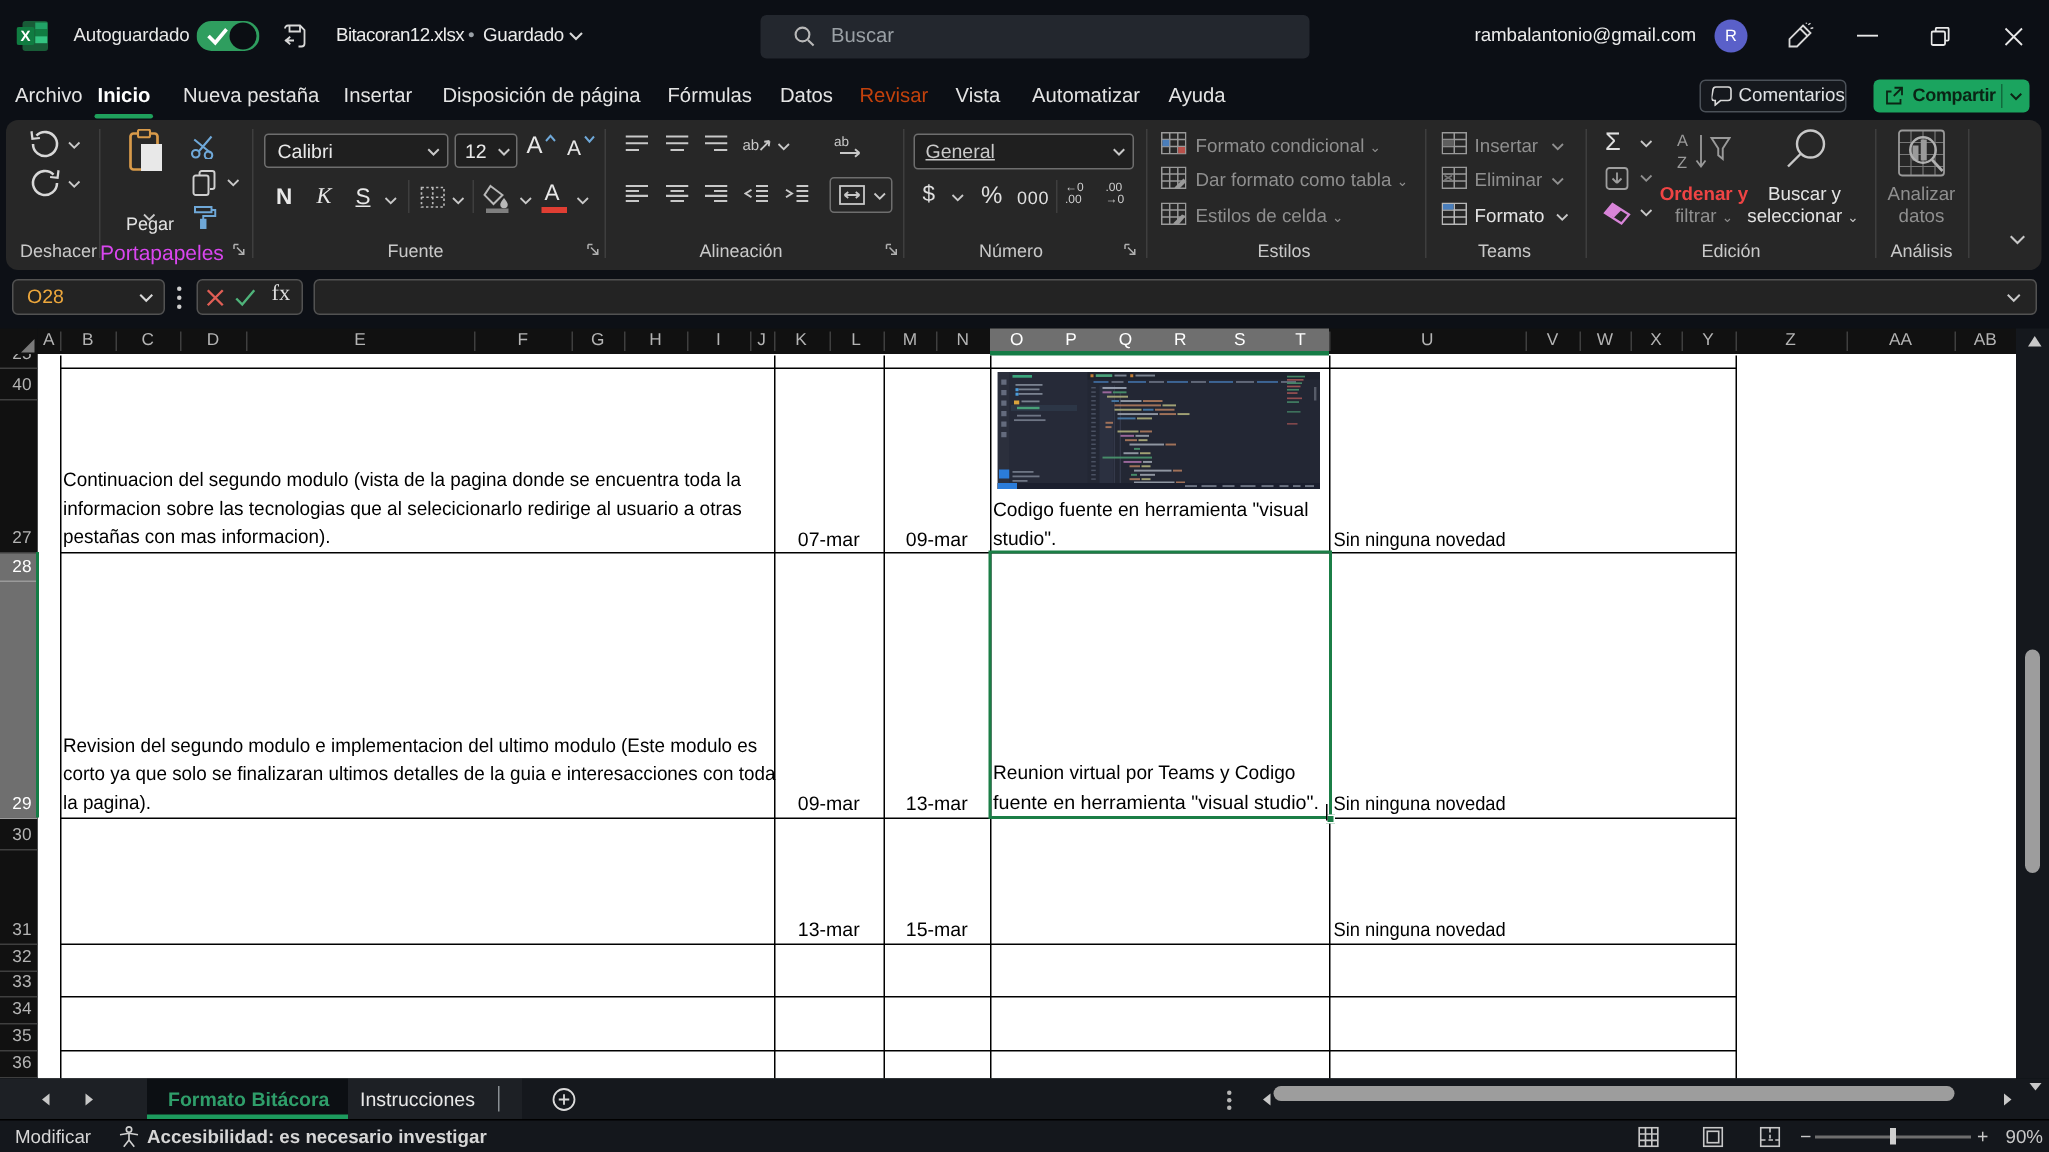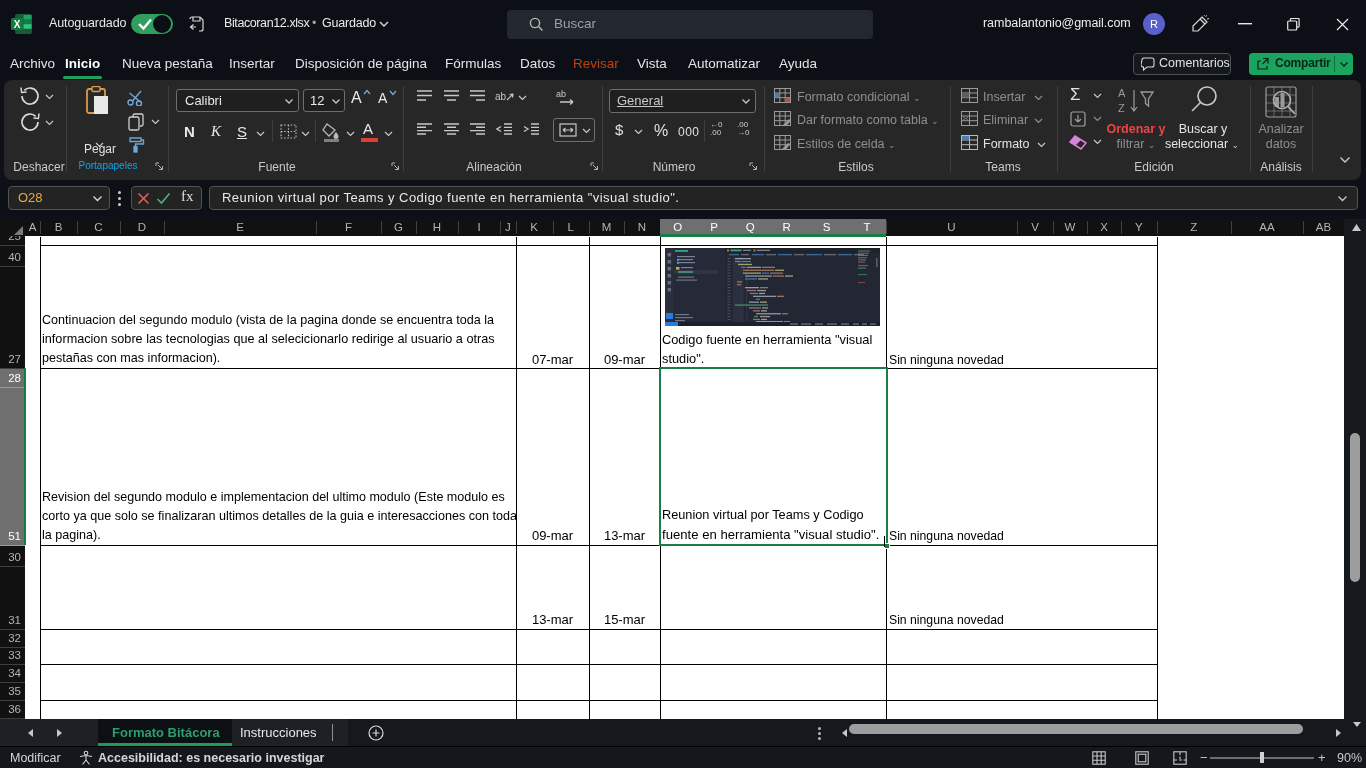--- a/index.html
+++ b/index.html
@@ -109,21 +109,21 @@
     <div class="ab" style="left:164px;top:6px;width:1px;height:86px;background:#3e3e3e;"></div>
     <div class="ab" style="left:399px;top:6px;width:1px;height:86px;background:#3e3e3e;"></div>
     <div class="ab" style="left:598px;top:6px;width:1px;height:86px;background:#3e3e3e;"></div>
     <div class="ab" style="left:760px;top:6px;width:1px;height:86px;background:#3e3e3e;"></div>
     <div class="ab" style="left:946px;top:6px;width:1px;height:86px;background:#3e3e3e;"></div>
     <div class="ab" style="left:1053px;top:6px;width:1px;height:86px;background:#3e3e3e;"></div>
     <div class="ab" style="left:1246px;top:6px;width:1px;height:86px;background:#3e3e3e;"></div>
     <div class="ab" style="left:1308px;top:6px;width:1px;height:86px;background:#3e3e3e;"></div>
 
     <div class="ab txt" style="left:35px;top:80px;font-size:12px;color:#c9c9c9;transform:translateX(-50%);">Deshacer</div>
-    <div class="ab txt" style="left:104px;top:80px;font-size:10px;color:#0ea5e9;transform:translateX(-50%);">Portapapeles</div>
+    <div class="ab txt" style="left:104px;top:80px;font-size:14px;color:#d946ef;transform:translateX(-50%);">Portapapeles</div>
     <div class="ab txt" style="left:273px;top:80px;font-size:12px;color:#c9c9c9;transform:translateX(-50%);">Fuente</div>
     <div class="ab txt" style="left:490px;top:80px;font-size:12px;color:#c9c9c9;transform:translateX(-50%);">Alineación</div>
     <div class="ab txt" style="left:670px;top:80px;font-size:12px;color:#c9c9c9;transform:translateX(-50%);">Número</div>
     <div class="ab txt" style="left:852px;top:80px;font-size:12px;color:#c9c9c9;transform:translateX(-50%);">Estilos</div>
     <div class="ab txt" style="left:999px;top:80px;font-size:12px;color:#c9c9c9;transform:translateX(-50%);">Teams</div>
     <div class="ab txt" style="left:1150px;top:80px;font-size:12px;color:#c9c9c9;transform:translateX(-50%);">Edición</div>
     <div class="ab txt" style="left:1277px;top:80px;font-size:12px;color:#c9c9c9;transform:translateX(-50%);">Análisis</div>
 
     <svg class="ab" style="left:151px;top:82px;" width="9" height="9" viewBox="0 0 9 9" fill="none" stroke="#b0b0b0" stroke-width="1">
           <path d="M1 1 H4 M1 1 V4 M3 3 L7.5 7.5 M7.5 4 V7.5 H4"></path>
@@ -398,21 +398,20 @@
     <div class="ab" style="left:118px;top:20px;width:3px;height:3px;border-radius:2px;background:#cfcfcf;"></div>
     <div class="ab" style="left:131px;top:3px;width:71px;height:24px;background:#232323;border:1px solid #525252;border-radius:4px;"></div>
     <svg class="ab" style="left:137px;top:9px;" width="13" height="13" viewBox="0 0 13 13" stroke="#e05e55" stroke-width="1.6">
         <path d="M1.5 1.5 L11.5 11.5 M11.5 1.5 L1.5 11.5"></path>
       </svg>
     <svg class="ab" style="left:156px;top:9px;" width="15" height="13" viewBox="0 0 15 13" fill="none" stroke="#4fb37a" stroke-width="1.6">
         <path d="M1.5 7 L5.5 11 L13.5 1.5"></path>
       </svg>
     <div class="ab txt" style="left:181px;top:5px;font-size:15px;color:#dedede;font-family:'Liberation Serif',serif;">fx</div>
     <div class="ab" style="left:209px;top:3px;width:1149px;height:24px;background:#232323;border:1px solid #525252;border-radius:4px;"></div>
-    <div class="ab txt" style="left:222px;top:7px;font-size:13px;color:#e8e8e8;letter-spacing:0.45px;">Reunion virtual por Teams y Codigo fuente en herramienta "visual studio".</div>
     <svg class="ab" style="left:1337px;top:12px;" width="11" height="8" viewBox="0 0 11 8" fill="none" stroke="#c8c8c8" stroke-width="1.3">
         <path d="M1.5 1.5 L5.5 5.5 L9.5 1.5"></path>
       </svg>
   </div>
 
   <div class="ab" id="sheet" style="left:0;top:219px;width:1366px;height:500px;">
 
     <div class="ab" style="left:25px;top:17px;width:1319px;height:483px;background:#ffffff;"></div>
 
     <div class="ab" id="colhead" style="left:25px;top:0;width:1319px;height:17px;background:#111111;overflow:hidden;">
@@ -492,21 +491,21 @@
         <div class="ab" style="left: 0px; top: 393px; width: 25px; height: 1px; background: rgb(63, 63, 63);"></div>
         <div class="ab" style="left: 0px; top: 410.5px; width: 25px; height: 1px; background: rgb(63, 63, 63);"></div>
         <div class="ab" style="left: 0px; top: 428px; width: 25px; height: 1px; background: rgb(63, 63, 63);"></div>
         <div class="ab" style="left: 0px; top: 446px; width: 25px; height: 1px; background: rgb(63, 63, 63);"></div>
         <div class="ab" style="left: 0px; top: 464px; width: 25px; height: 1px; background: rgb(63, 63, 63);"></div>
         <div class="ab" style="left: 0px; top: 481.5px; width: 25px; height: 1px; background: rgb(63, 63, 63);"></div>
         <div class="ab txt" style="left: 0px; top: -6px; width: 21px; text-align: right; font-size: 11.5px; color: rgb(180, 180, 180);">25</div>
         <div class="ab txt" style="left: 0px; top: 15px; width: 21px; text-align: right; font-size: 11.5px; color: rgb(180, 180, 180);">40</div>
         <div class="ab txt" style="left: 0px; top: 117px; width: 21px; text-align: right; font-size: 11.5px; color: rgb(180, 180, 180);">27</div>
         <div class="ab txt" style="left: 0px; top: 135.5px; width: 21px; text-align: right; font-size: 11.5px; color: rgb(255, 255, 255);">28</div>
-        <div class="ab txt" style="left: 0px; top: 293.5px; width: 21px; text-align: right; font-size: 11.5px; color: rgb(255, 255, 255);">51</div>
+        <div class="ab txt" style="left: 0px; top: 293.5px; width: 21px; text-align: right; font-size: 11.5px; color: rgb(255, 255, 255);">29</div>
         <div class="ab txt" style="left: 0px; top: 315px; width: 21px; text-align: right; font-size: 11.5px; color: rgb(180, 180, 180);">30</div>
         <div class="ab txt" style="left: 0px; top: 378px; width: 21px; text-align: right; font-size: 11.5px; color: rgb(180, 180, 180);">31</div>
         <div class="ab txt" style="left: 0px; top: 395.5px; width: 21px; text-align: right; font-size: 11.5px; color: rgb(180, 180, 180);">32</div>
         <div class="ab txt" style="left: 0px; top: 413px; width: 21px; text-align: right; font-size: 11.5px; color: rgb(180, 180, 180);">33</div>
         <div class="ab txt" style="left: 0px; top: 431px; width: 21px; text-align: right; font-size: 11.5px; color: rgb(180, 180, 180);">34</div>
         <div class="ab txt" style="left: 0px; top: 449px; width: 21px; text-align: right; font-size: 11.5px; color: rgb(180, 180, 180);">35</div>
         <div class="ab txt" style="left: 0px; top: 466.5px; width: 21px; text-align: right; font-size: 11.5px; color: rgb(180, 180, 180);">36</div>
       </div>
 
     <div class="ab" style="left:1344px;top:0;width:22px;height:500px;background:#15181d;"></div>

